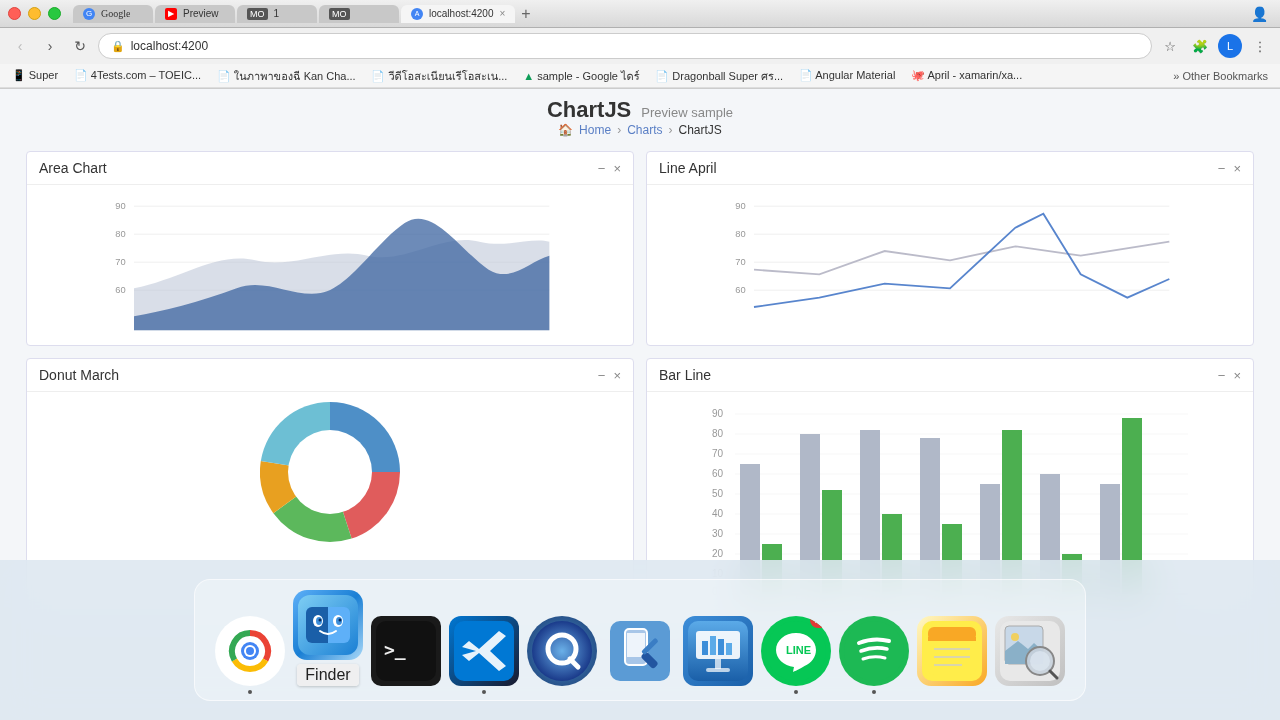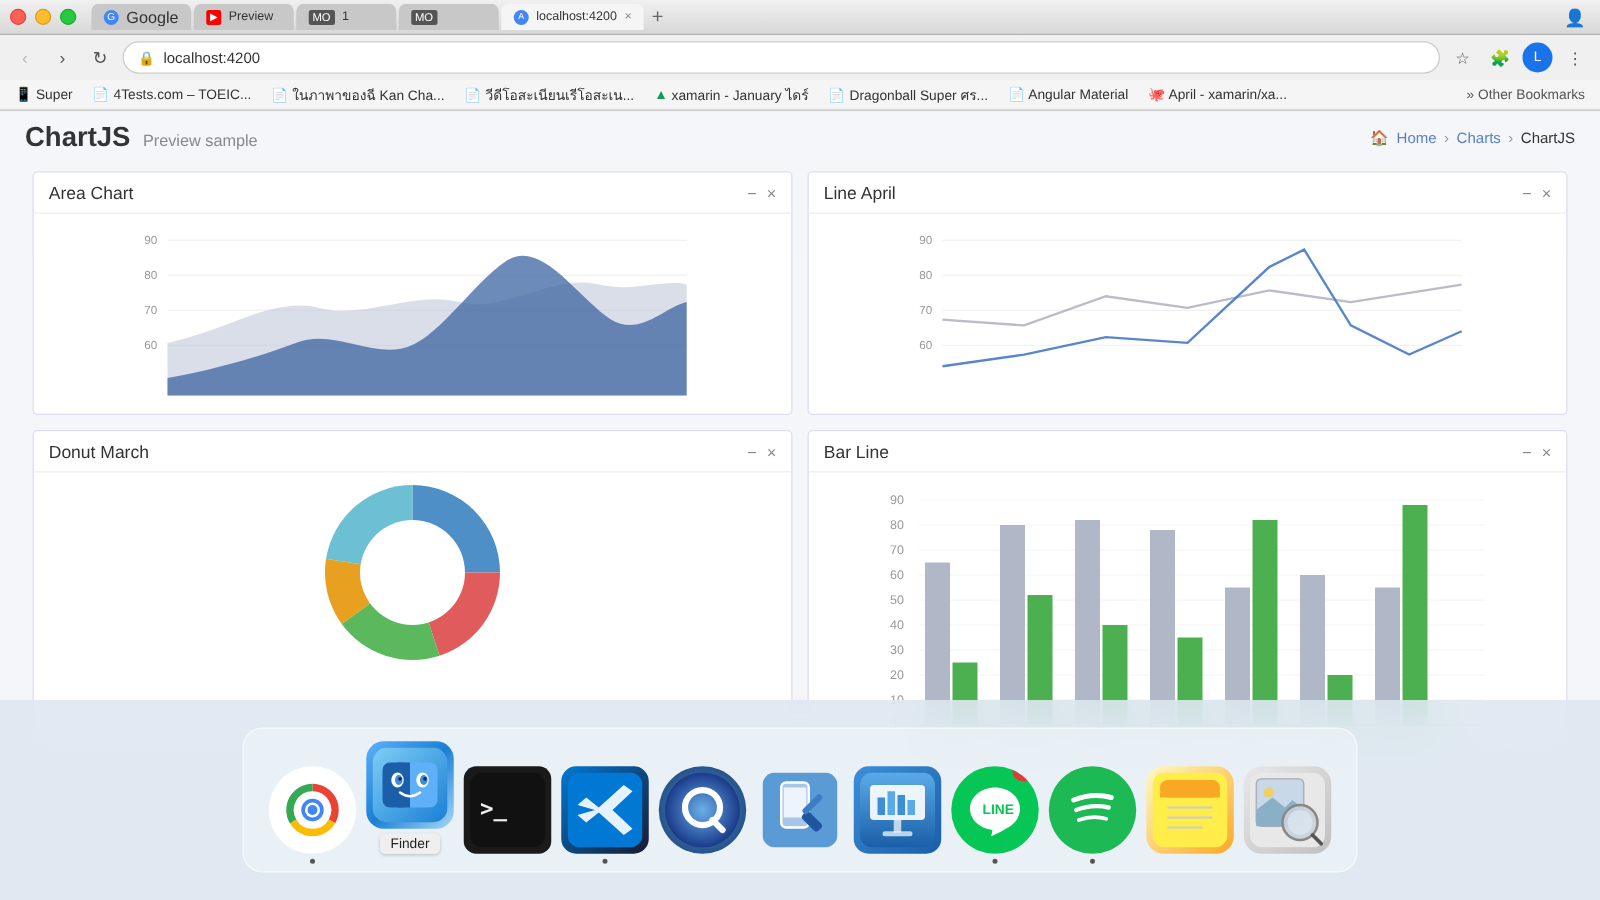--- a/index.html
+++ b/index.html
@@ -145,23 +145,25 @@
     .page-content {
       background: #f4f6f9;
       height: calc(720px - 28px - 36px - 24px);
       overflow: hidden;
       position: relative;
     }
 
     
     .page-header {
       display: flex;
+      align-items: center;
       justify-content: space-between;
       padding: 8px 20px;
       background: #f4f6f9;
+      flex-direction: column;
     }
     .page-title-area {
       display: flex;
       align-items: baseline;
       gap: 10px;
     }
     .page-title {
       font-size: 22px;
       font-weight: 600;
       color: #333;
@@ -267,21 +269,21 @@
       width: 70px; height: 70px;
       border-radius: 16px;
       overflow: hidden;
       display: flex;
       align-items: center;
       justify-content: center;
       font-size: 36px;
       position: relative;
     }
     .dock-label {
-      font-size: 11px;
+      font-size: 16px;
       color: #222;
       margin-top: 4px;
       background: rgba(240,240,240,0.9);
       padding: 2px 8px;
       border-radius: 4px;
       box-shadow: 0 1px 3px rgba(0,0,0,0.2);
       white-space: nowrap;
     }
     .dock-dot {
       width: 4px; height: 4px;
@@ -361,21 +363,21 @@
 <div class="titlebar">
   <div class="traffic-lights">
     <div class="traffic-light tl-red"></div>
     <div class="traffic-light tl-yellow"></div>
     <div class="traffic-light tl-green"></div>
   </div>
 
   <div class="titlebar-tabs">
     <div class="tab-item" style="max-width:80px">
       <span style="display:inline-block;width:12px;height:12px;border-radius:50%;background:#4285F4;font-size:8px;color:white;text-align:center;line-height:12px;">G</span>
-      <span style="font-size:13px;overflow:hidden;text-overflow:ellipsis;white-space:nowrap;">Google</span>
+      <span style="font-size:10px;overflow:hidden;text-overflow:ellipsis;white-space:nowrap;font-family:Liberation Serif, serif;">Google</span>
     </div>
     <div class="tab-item" style="max-width:80px">
       <span style="display:inline-block;width:12px;height:12px;border-radius:2px;background:#FF0000;font-size:8px;color:white;text-align:center;line-height:12px;">▶</span>
       <span style="font-size:10px;">Preview</span>
     </div>
     <div class="tab-item" style="max-width:70px">
       <span style="font-size:9px;background:#555;color:#fff;padding:1px 3px;border-radius:2px;">MO</span>
       <span style="font-size:10px;">1</span>
     </div>
     <div class="tab-item" style="max-width:60px">
@@ -419,21 +421,21 @@
       <span>📄 4Tests.com – TOEIC...</span>
     </div>
     <div class="bookmark-item">
       <span>📄 ในภาพาของฉี Kan Cha...</span>
     </div>
     <div class="bookmark-item">
       <span>📄 วีดีโอสะเนียนเรีโอสะเน...</span>
     </div>
     <div class="bookmark-item">
       <span style="color:#0f9d58;font-size:11px;">▲</span>
-      <span>xamarin - January ไดร์</span>
+      <span>sample - Google ไดร์</span>
     </div>
     <div class="bookmark-item">
       <span>📄 Dragonball Super ศร...</span>
     </div>
     <div class="bookmark-item">
       <span>📄 Angular Material</span>
     </div>
     <div class="bookmark-item">
       <span>🐙 April - xamarin/xa...</span>
     </div>

